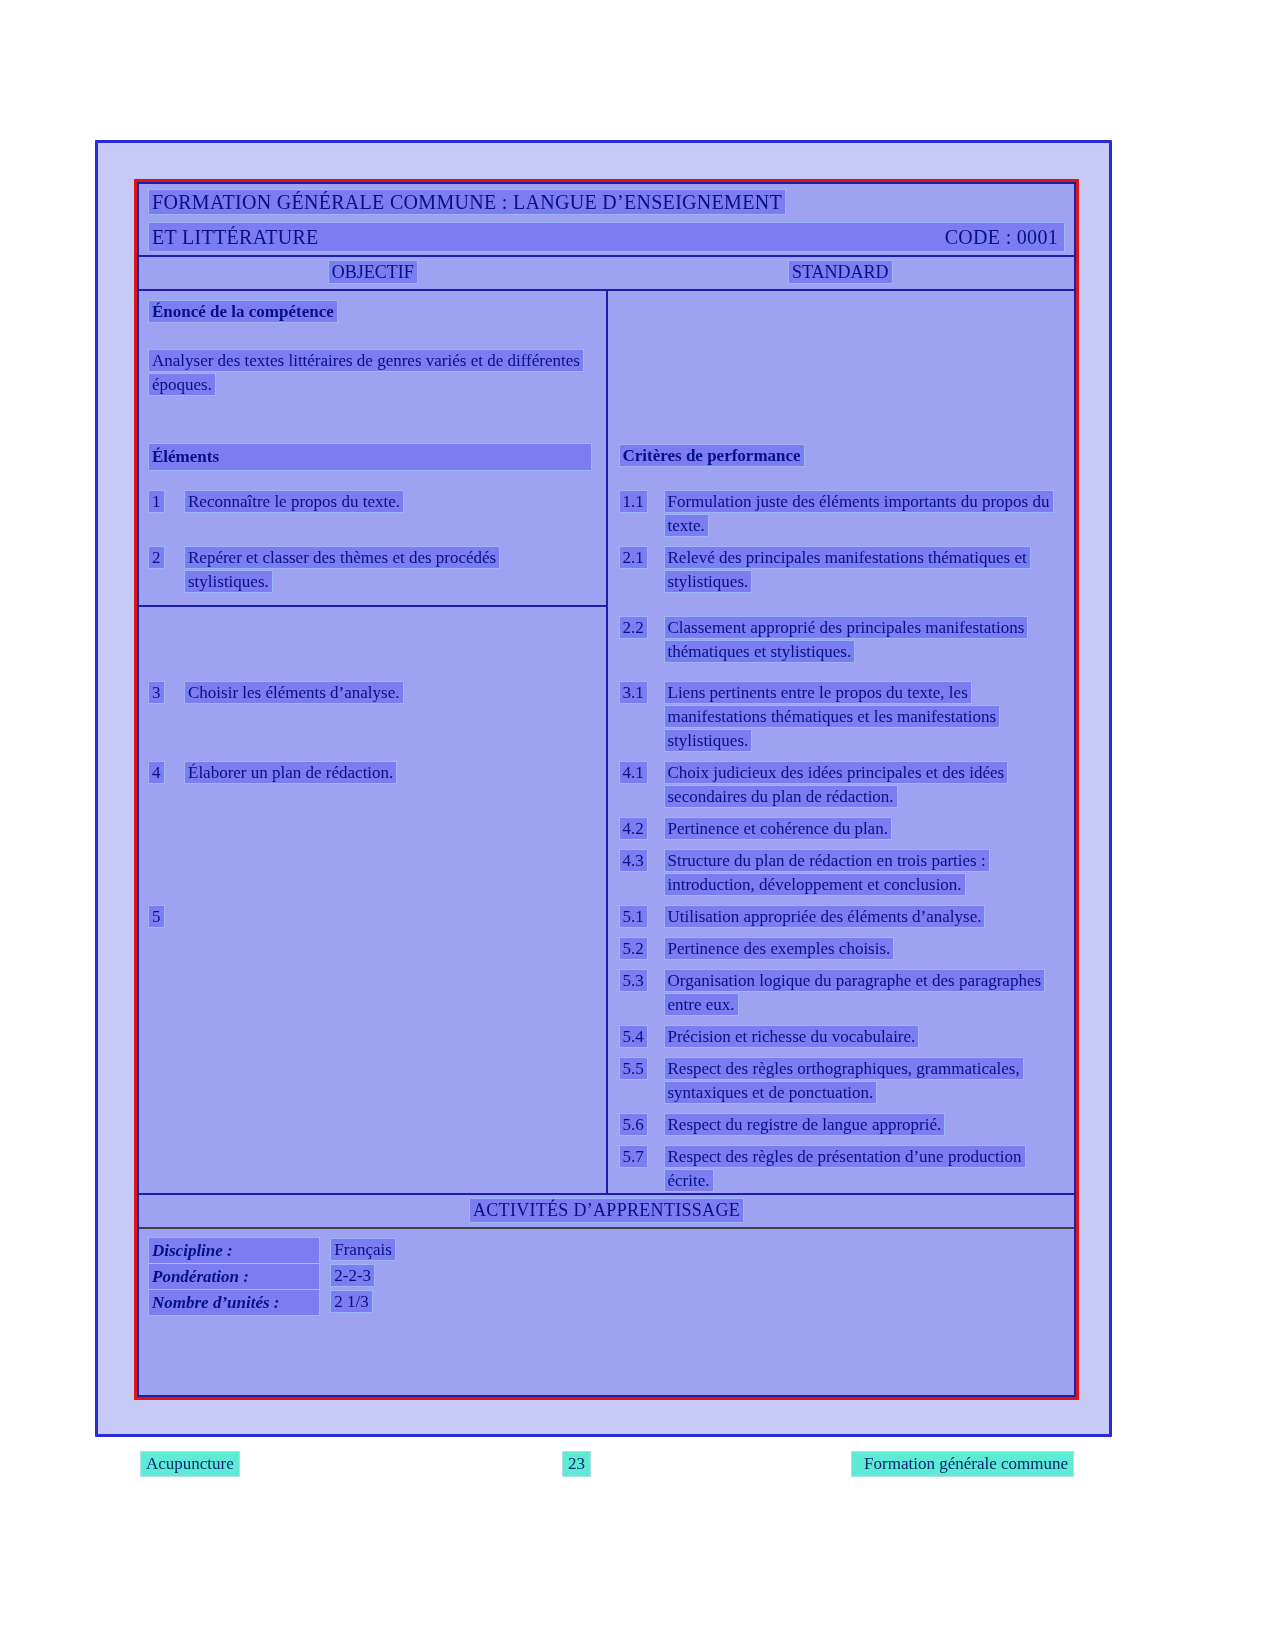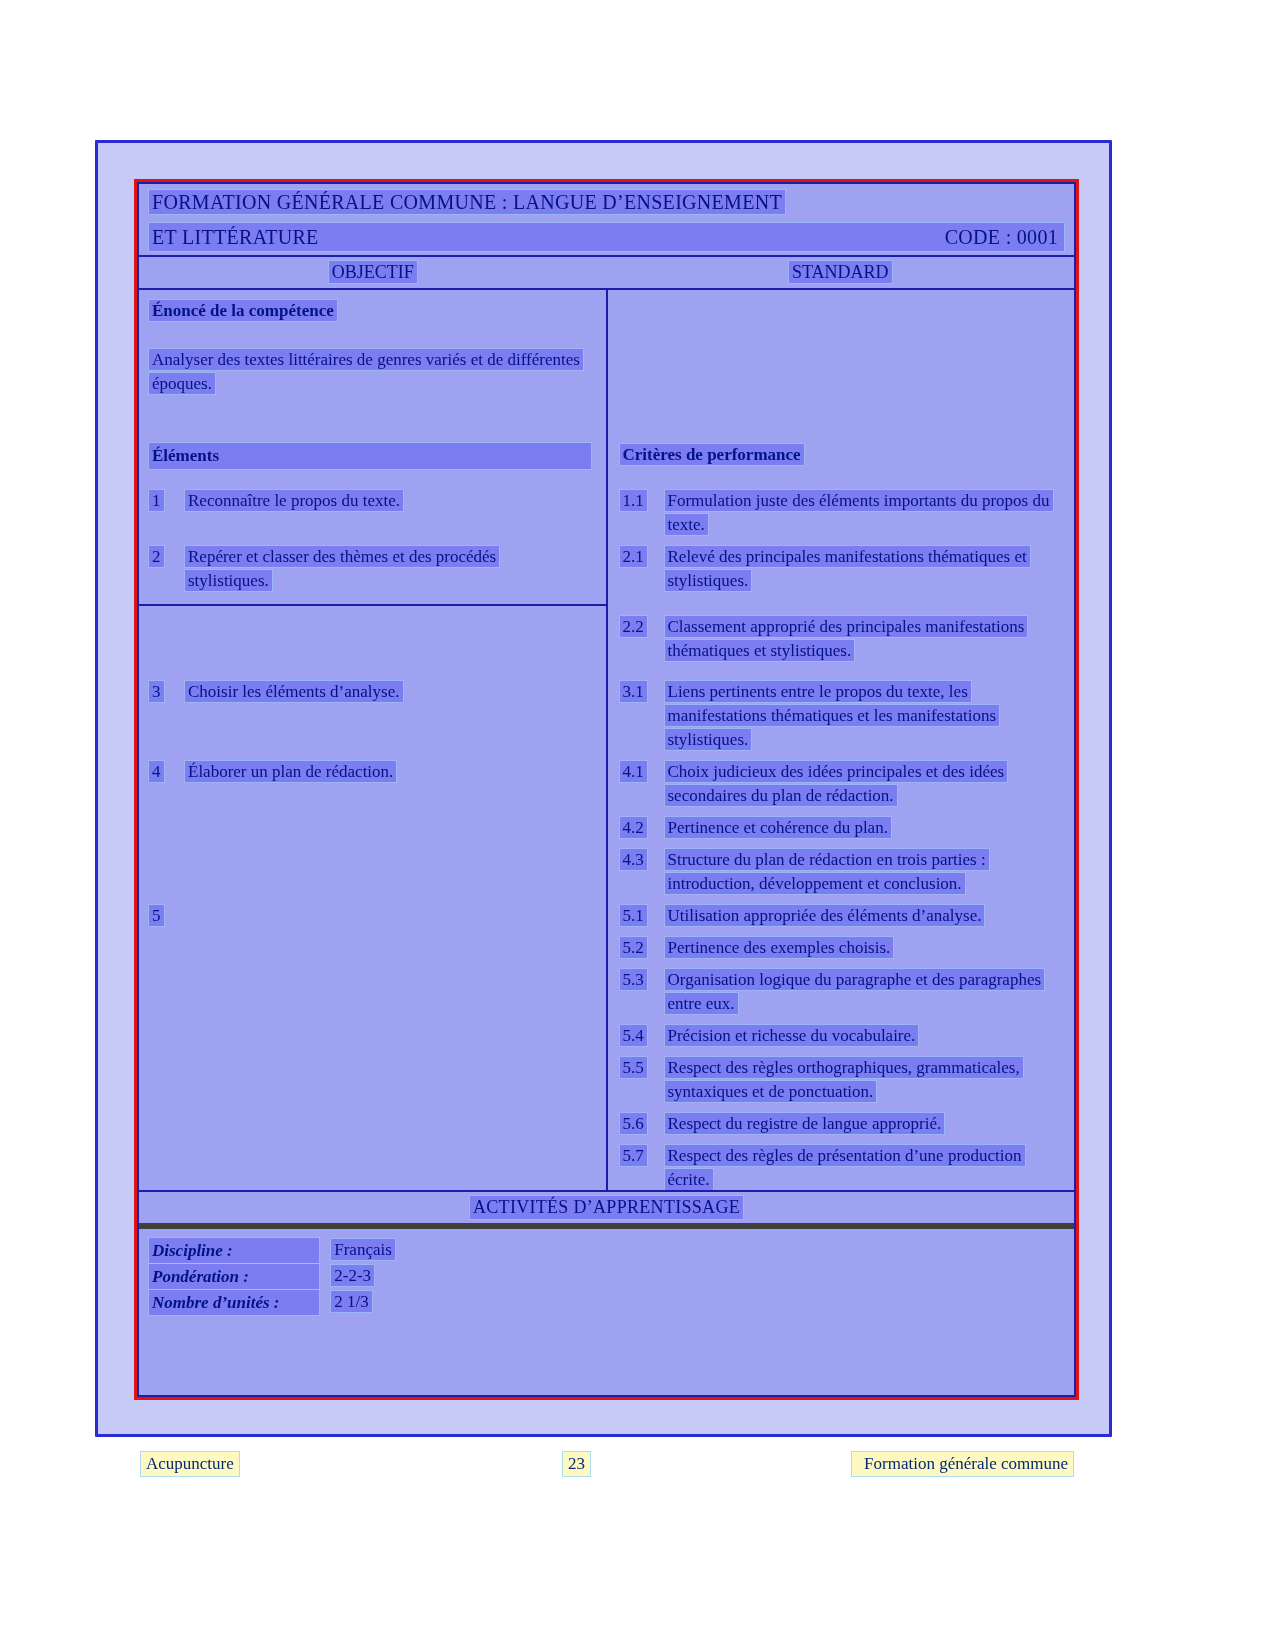--- a/index.html
+++ b/index.html
@@ -80,38 +80,38 @@
   .el .num { flex:0 0 36px; }
   .el .txt { max-width:396px; }
   .el .txt.w-narrow { max-width:360px; }
 
   .crit { display:flex; margin-bottom:8px; }
   .crit .num { flex:0 0 45px; }
   .crit .txt { flex:1; max-width:392px; }
 
   
   .activites {
-    height:33px; border-top:2px solid #1d1daa; border-bottom:6px solid #404040;
+    height:33px; border-top:2px solid #1d1daa; border-bottom:2px solid #404040;
     display:flex; align-items:center; justify-content:center;
     font-size:18px; letter-spacing:0.3px;
   }
 
   
   .details { height:173px; box-sizing:border-box; padding:9px 10px; font-size:17px; line-height:23px; }
   .drow { margin-bottom:1px; }
   .dlabel { display:inline-block; width:178px; vertical-align:top;font-style:italic; }
   .dlabel .hl { display:inline-block; width:170px; box-sizing:border-box; }
 
   
   .footer {
     position:absolute; left:133px; top:1452px; width:946px; height:26px;
     font-size:17px; line-height:22px;
   }
   .fhl {
-    background:#fef9c3; color:#052a6e;
+    background:#5eead4; color:#052a6e;
     box-shadow:0 0 0 1px rgba(90,190,220,0.5); padding:1px 5px;
   }
   .footer .f-left { position:absolute; left:8px; }
   .footer .f-center { position:absolute; left:430px; }
   .footer .f-right { position:absolute; right:6px; padding-left:12px; }
 </style>
 </head>
 <body>
 
 <div class="sheet">

